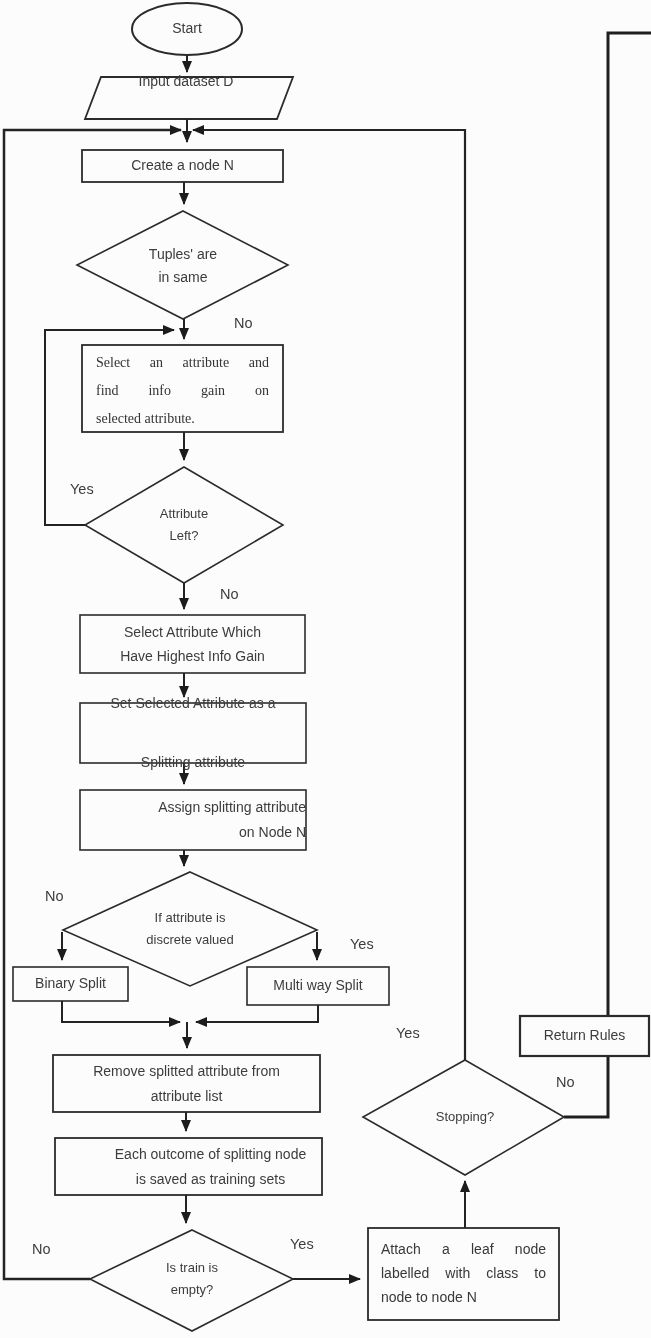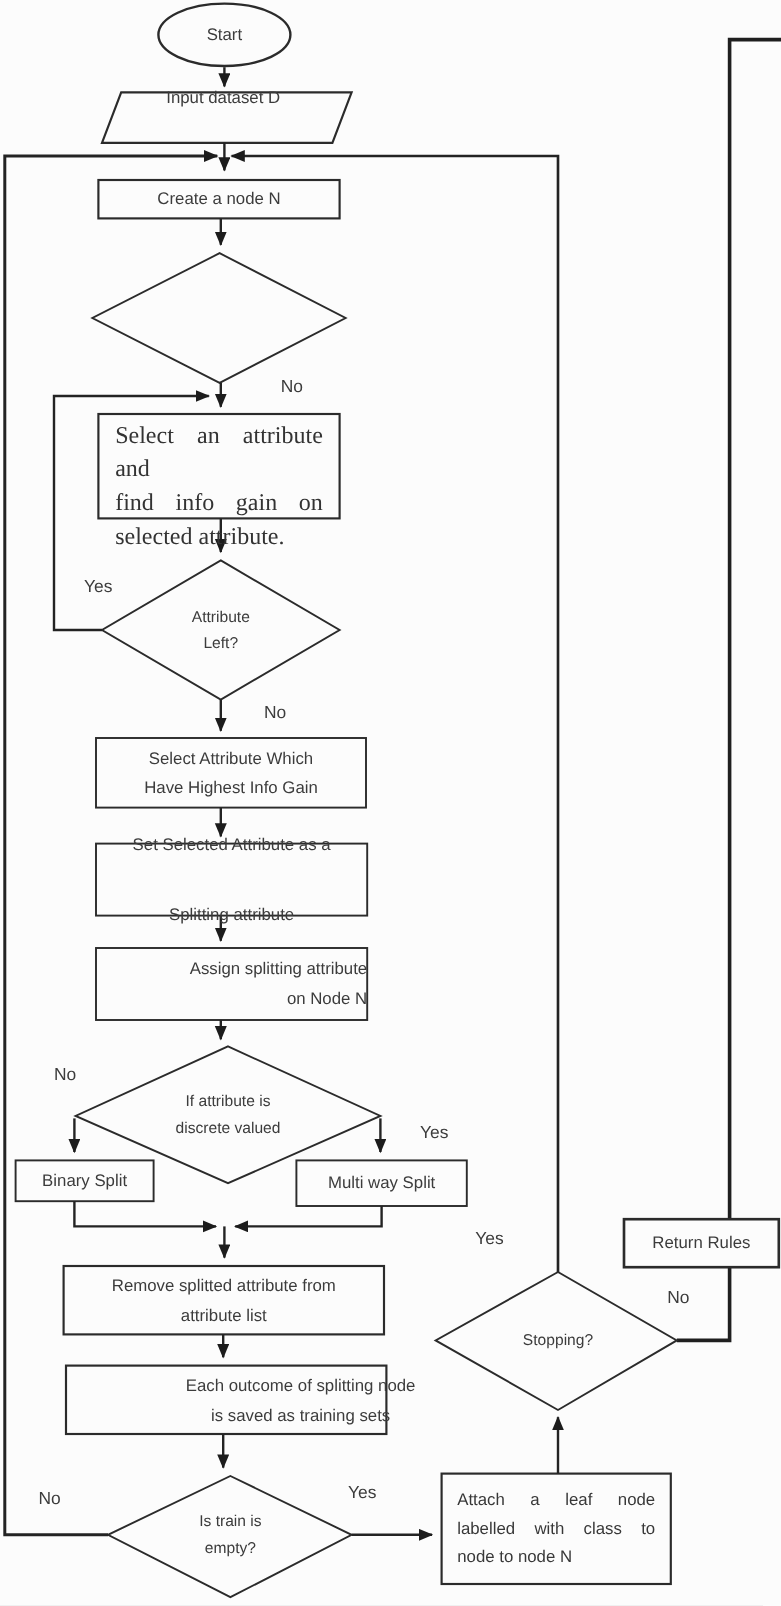--- a/index.html
+++ b/index.html
@@ -13,32 +13,32 @@
   .tag{position:absolute;font-size:14.5px;color:#3c3c3c;}
   .sm{font-size:13px;}
 
   
   .pos-start   {left:132px;top:19px;width:110px;}
   .pos-input   {left:86px;top:72px;width:200px;}
   .pos-create  {left:82px;top:150px;width:201px;height:32px;}
   .pos-tuples  {left:77px;top:241px;width:212px;height:50px;line-height:23px;}
   .pos-select  {left:82px;top:345px;width:201px;height:87px;box-sizing:border-box;
                 padding:4px 14px 0 14px;font-family:"Liberation Serif",serif;
-                font-size:20px;line-height:28px;color:#333;}
+                font-size:14px;line-height:28px;color:#333;}
   .pos-select div{text-align:justify;text-align-last:justify;}
   .pos-select div:last-child{text-align-last:left;}
   .pos-attrleft{left:85px;top:501px;width:198px;height:48px;line-height:22px;}
   .pos-highest {left:80px;top:615px;width:225px;height:58px;line-height:24px;}
   .pos-setsel  {left:80px;top:703px;width:226px;height:60px;line-height:25px;gap:34px;}
   .pos-assign  {left:80px;top:790px;width:226px;height:60px;line-height:25px;align-items:flex-end;}
   .pos-discrete{left:63px;top:906px;width:254px;height:46px;line-height:22px;}
   .pos-binary  {left:13px;top:967px;width:115px;height:34px;}
   .pos-multi   {left:247px;top:967px;width:142px;height:38px;}
   .pos-remove  {left:53px;top:1055px;width:267px;height:57px;line-height:25px;}
-  .pos-outcome {left:55px;top:1138px;width:311px;height:57px;line-height:25px;padding-left:40px;}
+  .pos-outcome {left:55px;top:1138px;width:311px;height:57px;line-height:25px;}
   .pos-istrain {left:90px;top:1257px;width:204px;height:44px;line-height:22px;}
   .pos-attach  {left:368px;top:1228px;width:191px;height:92px;box-sizing:border-box;
                 padding:9px 13px 0 13px;line-height:24px;font-size:14px;color:#383838;}
   .pos-attach div{text-align:justify;text-align-last:justify;}
   .pos-attach div:last-child{text-align-last:left;}
   .pos-stopping{left:363px;top:1108px;width:204px;}
   .pos-return  {left:520px;top:1016px;width:129px;height:40px;}
 
   
   .tag-tuples-no   {left:234px;top:315px;}
@@ -111,20 +111,24 @@
       <path d="M186,1195 V1223" marker-end="url(#ah)"></path>
       <path d="M293,1279 H360" marker-end="url(#ah)"></path>
       <path d="M465,1228 V1181" marker-end="url(#ah)"></path>
     </g>
   </svg>
 
   <div class="lbl pos-start">Start</div>
   <div class="lbl pos-input">Input dataset D</div>
   <div class="lbl flexc pos-create">Create a node N</div>
 
+  <div class="lbl flexc pos-tuples">
+    <div>Tuples' are</div>
+    <div>in same</div>
+  </div>
 
   <div class="lbl pos-select" style="text-align:left">
     <div>Select an attribute and</div>
     <div>find info gain on</div>
     <div>selected attribute.</div>
   </div>
 
   <div class="lbl flexc pos-attrleft sm">
     <div>Attribute</div>
     <div>Left?</div>

